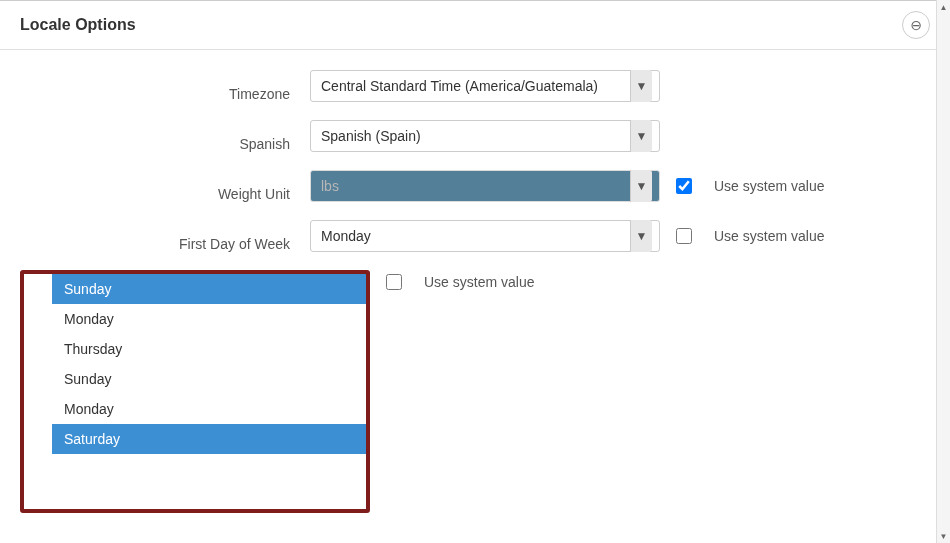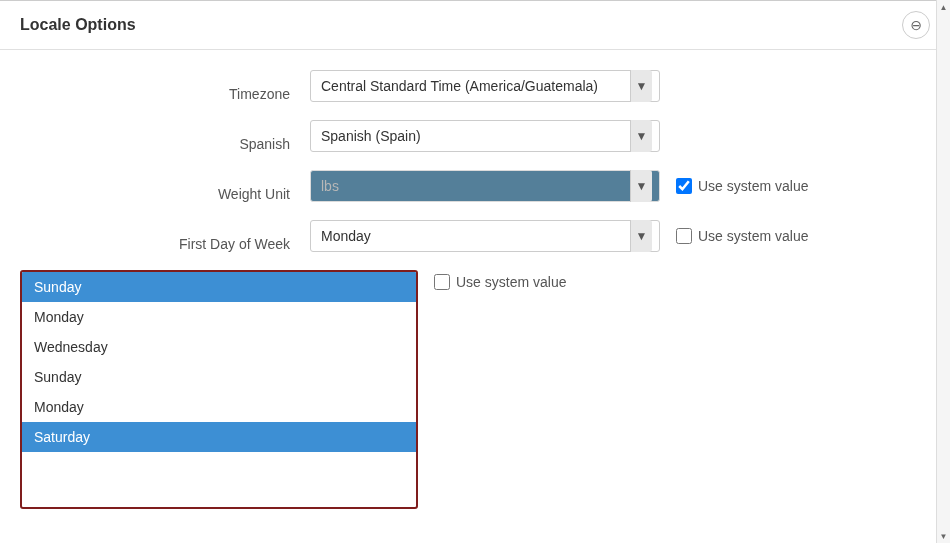--- a/index.html
+++ b/index.html
@@ -129,42 +129,43 @@
       justify-content: center;
       top: 0;
       transform: none;
       border-left: 1px solid #ccc;
       border-radius: 0 3px 3px 0;
     }
 
     .checkbox-wrap {
       display: flex;
       align-items: center;
-      gap: 6px;
+      gap: 22px;
       white-space: nowrap;
     }
 
     .checkbox-wrap input[type="checkbox"] {
       width: 16px;
       height: 16px;
       cursor: pointer;
     }
 
     .checkbox-label {
       font-size: 14px;
       color: #555;
     }
 
     
     .listbox-container {
-      width: 398px;
-      border: 2px solid #7f1d1d;
+      width: 350px;
+      border: 4px solid #7f1d1d;
       border-radius: 3px;
       overflow: hidden;
       position: relative;
+      padding-left: 28px;
     }
 
     .listbox-inner {
       overflow-y: scroll;
       height: 235px;
     }
 
     .listbox-item {
       padding: 7px 12px;
       font-size: 14px;
@@ -283,21 +284,21 @@
           </div>
         </div>
       </div>
 
       <div class="form-row">
         <div class="form-control-wrap" style="align-items:flex-start;">
           <div class="listbox-container">
             <div class="listbox-inner" id="weekend-listbox">
             <div class="listbox-item selected">Sunday</div>
                 <div class="listbox-item">Monday</div>
-                <div class="listbox-item">Wednesday</div>
+                <div class="listbox-item">Thursday</div>
                 <div class="listbox-item">Sunday</div>
                 <div class="listbox-item">Monday</div>
                 <div class="listbox-item selected">Saturday</div>
               </div>
           </div>
           <div class="checkbox-wrap" style="margin-top:4px;">
             <input type="checkbox" id="wdsc" style="">
             <label class="checkbox-label" for="wdsc">Use system value</label>
           </div>
         </div>

